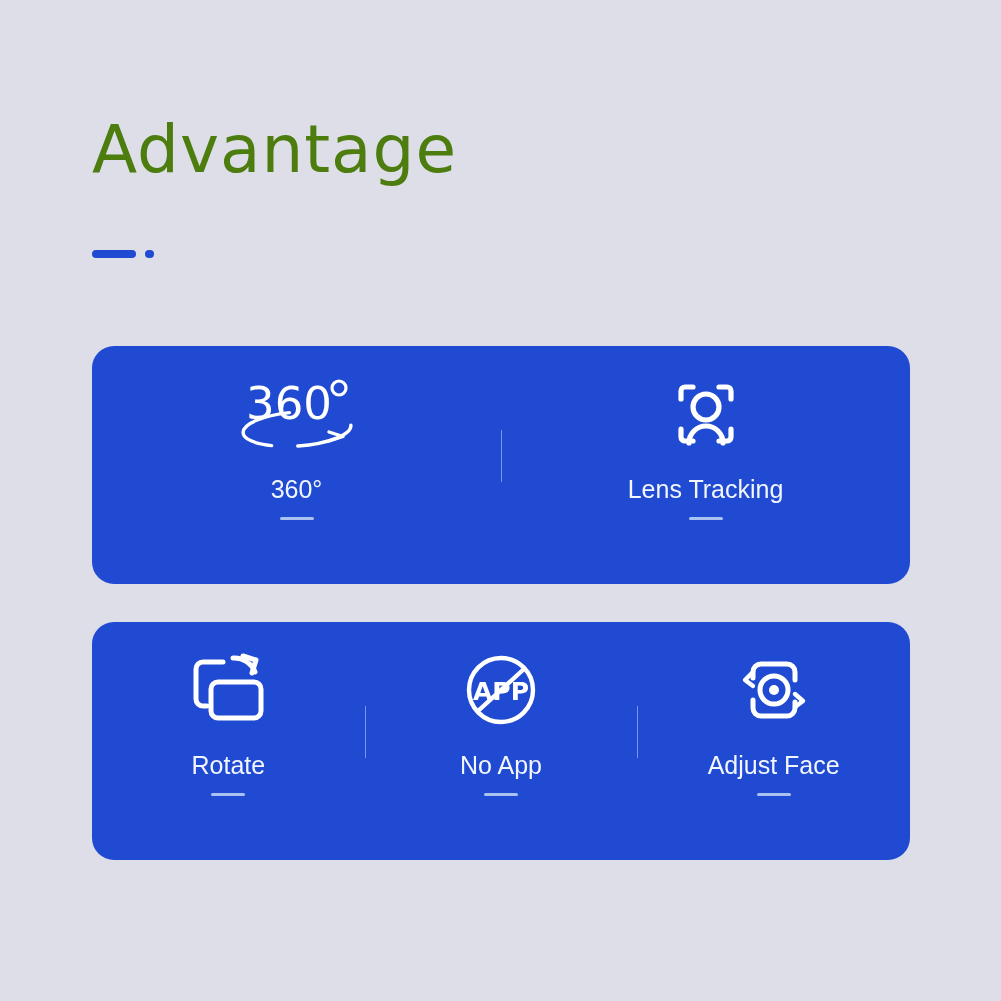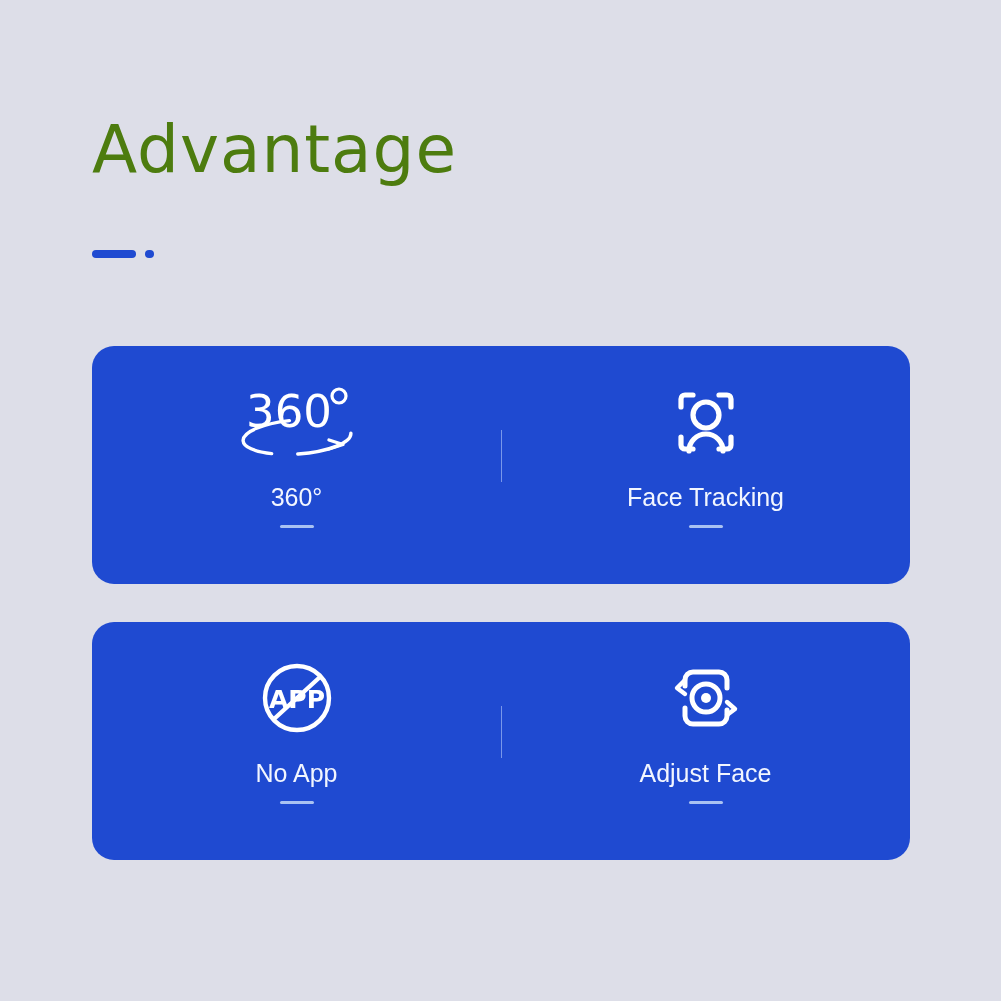--- a/index.html
+++ b/index.html
@@ -87,21 +87,21 @@
   .panel-row1 { top: 346px; height: 238px; }
   .panel-row2 { top: 622px; height: 238px; }
 
   .cell {
     position: relative;
     flex: 1 1 0;
     display: flex;
     flex-direction: column;
     align-items: center;
     justify-content: flex-start;
-    padding-top: 28px;
+    padding-top: 20px;
   }
   .cell + .cell::before {
     content: "";
     position: absolute;
     left: 0;
     top: 84px;
     width: 1px;
     height: 52px;
     background: rgba(195,215,255,0.55);
   }
@@ -168,30 +168,44 @@
           <g fill="none" stroke="#ffffff" stroke-width="5.2" stroke-linecap="round" stroke-linejoin="round">
             <path d="M16 26 V18 a4 4 0 0 1 4 -4 h8"></path>
             <path d="M66 26 V18 a4 4 0 0 0 -4 -4 h-8"></path>
             <path d="M16 56 v8 a4 4 0 0 0 4 4 h8"></path>
             <path d="M66 56 v8 a4 4 0 0 1 -4 4 h-8"></path>
             <circle cx="41" cy="34" r="13"></circle>
             <path d="M24 70 a17 17 0 0 1 34 0"></path>
           </g>
         </svg>
       </div>
-      <div class="cell-label">Face Tracking</div>
+      <div class="cell-label">Lens Tracking</div>
       <div class="cell-underline"></div>
     </div>
 
 
 
   </div>
 
   <div class="panel panel-row2">
 
+    <div class="cell">
+      <div class="icon-box">
+        <svg width="86" height="80" viewBox="0 0 86 80">
+          <g fill="none" stroke="#ffffff" stroke-width="5" stroke-linecap="round" stroke-linejoin="round">
+            <path d="M38 12 H18 a7 7 0 0 0 -7 7 v30 a7 7 0 0 0 7 7 h4"></path>
+            <rect x="26" y="32" width="50" height="36" rx="7"></rect>
+            <path d="M48 8 a22 22 0 0 1 22 14"></path>
+            <path d="M58 6 L71 10 L67 23"></path>
+          </g>
+        </svg>
+      </div>
+      <div class="cell-label">Rotate</div>
+      <div class="cell-underline"></div>
+    </div>
 
     <div class="cell">
       <div class="icon-box">
         <svg width="80" height="80" viewBox="0 0 80 80">
           <circle cx="40" cy="40" r="32" fill="none" stroke="#ffffff" stroke-width="4.4"></circle>
           <text x="40" y="50" text-anchor="middle" font-family="'DejaVu Sans',sans-serif" font-size="25" font-weight="bold" fill="#ffffff">APP</text>
           <path d="M17 61 L63 19" fill="none" stroke="#ffffff" stroke-width="4.4" stroke-linecap="round"></path>
         </svg>
       </div>
       <div class="cell-label">No App</div>

